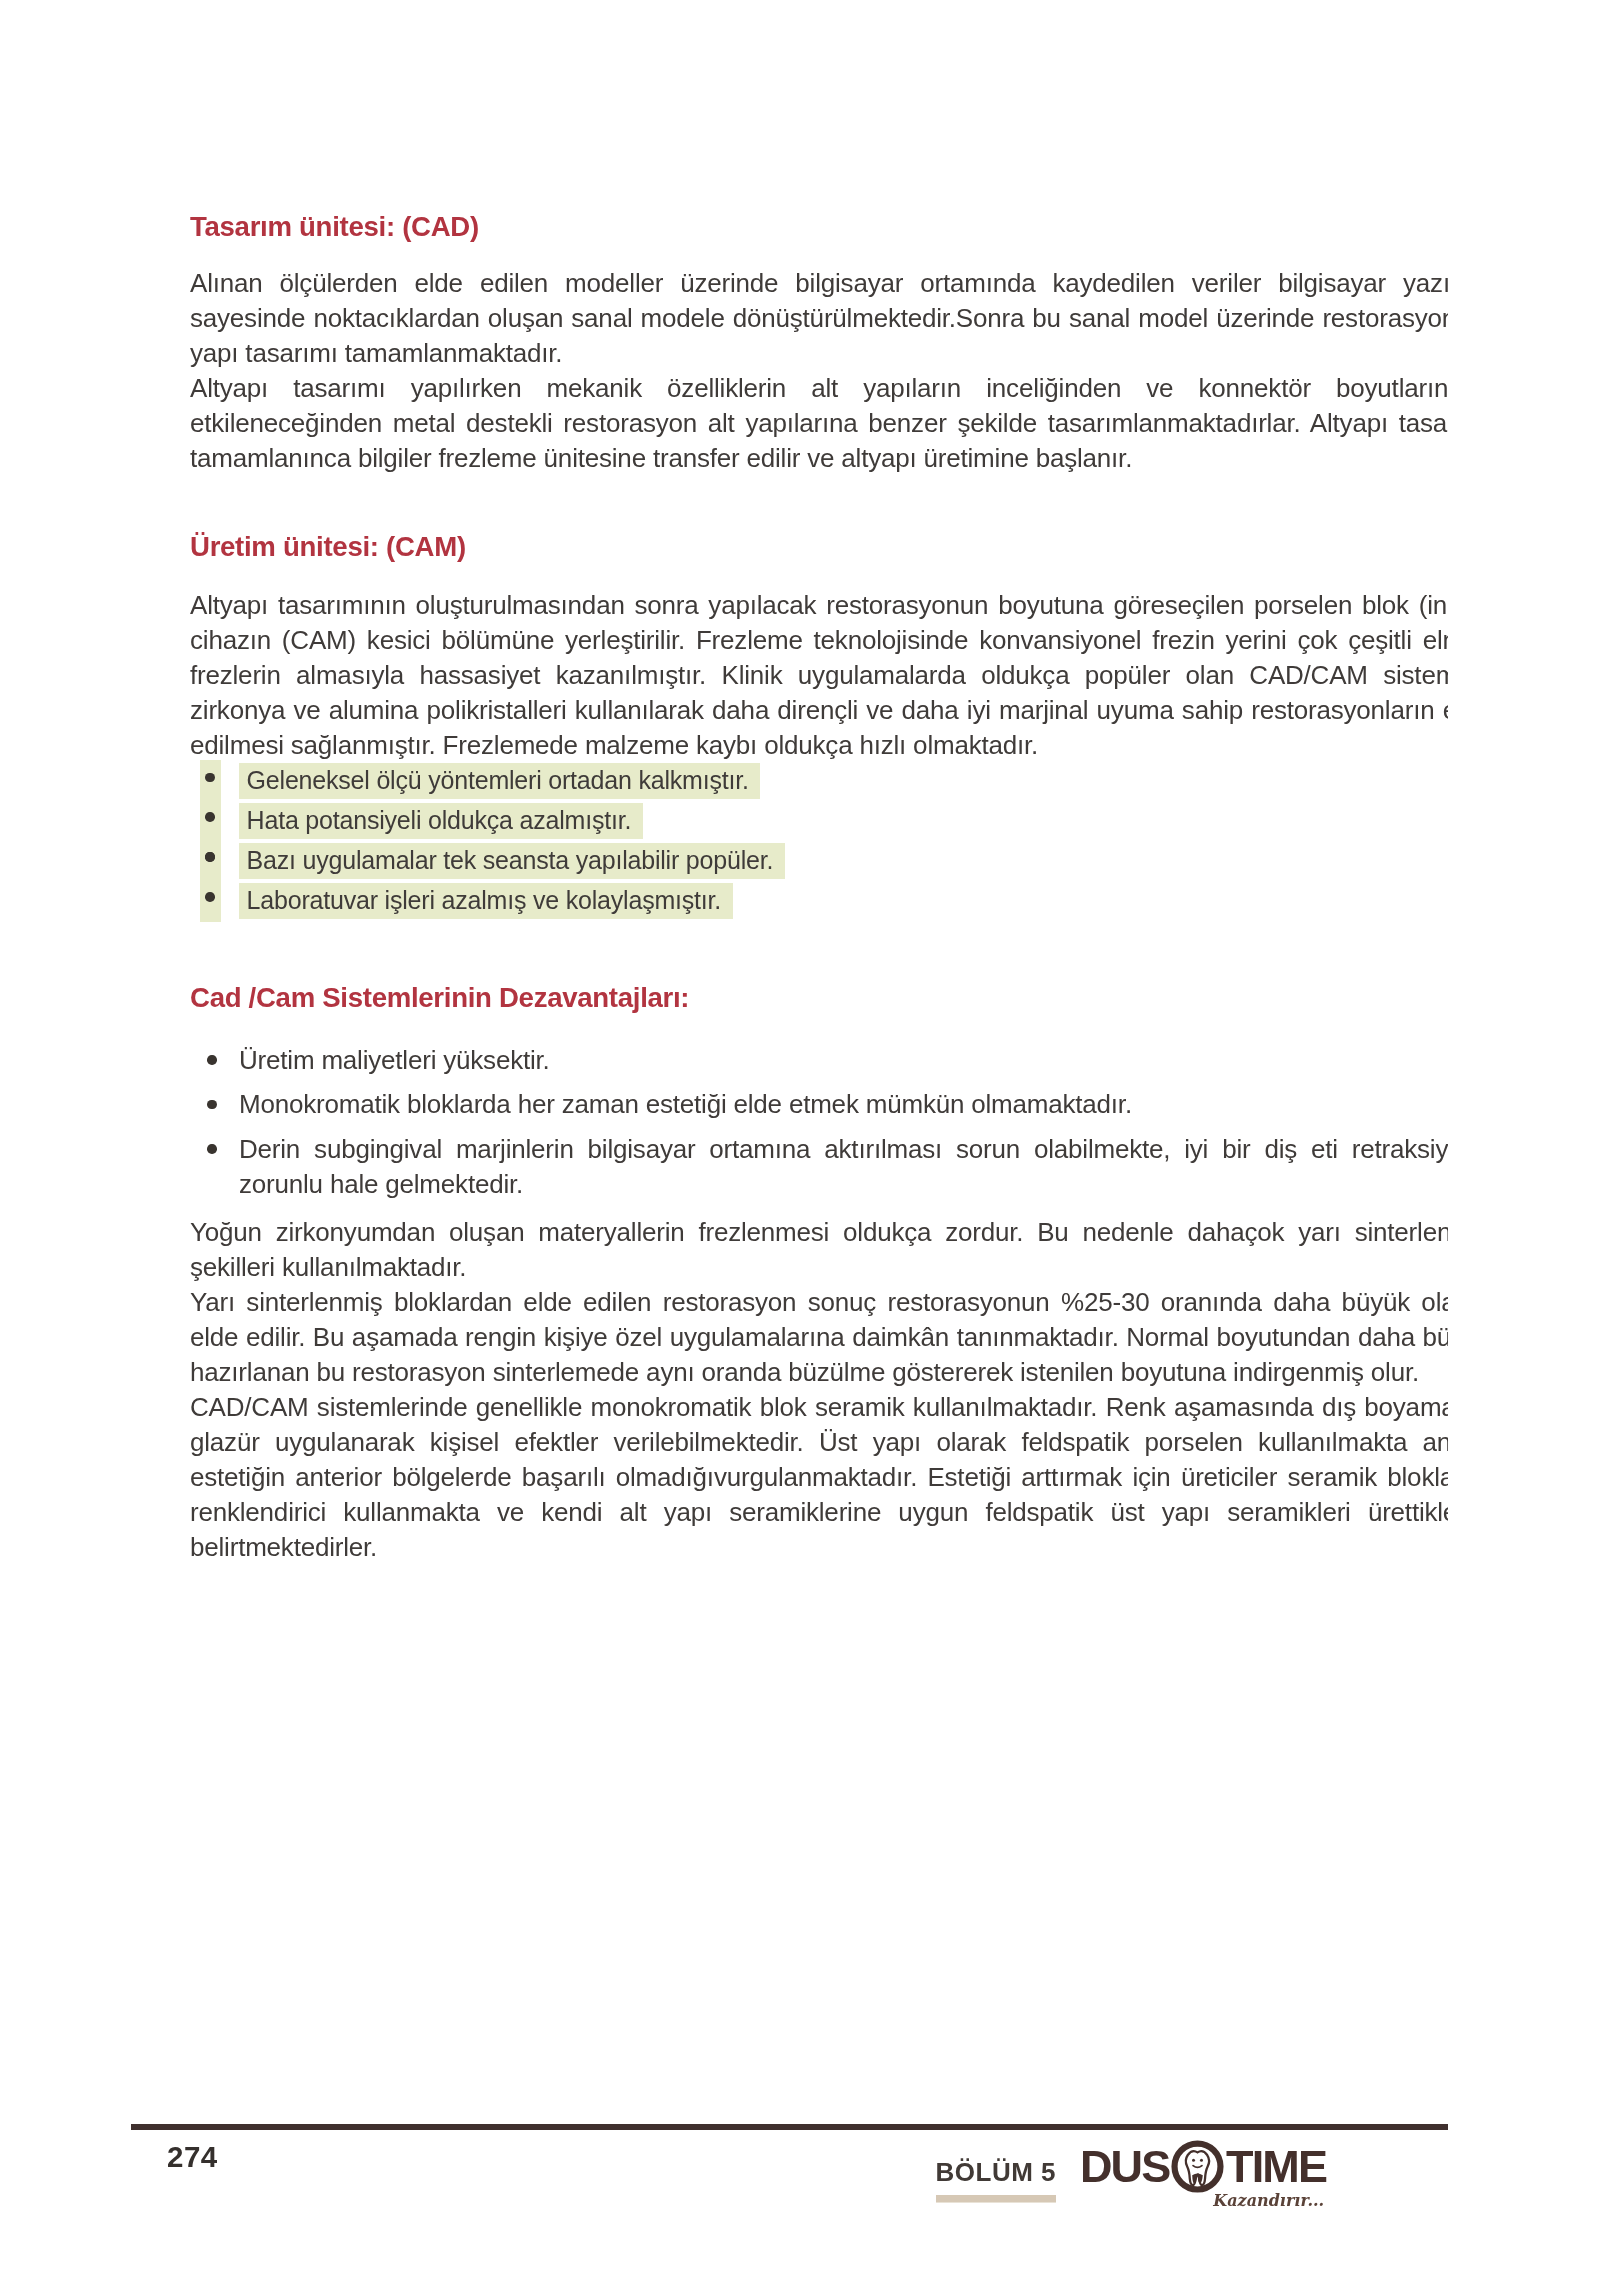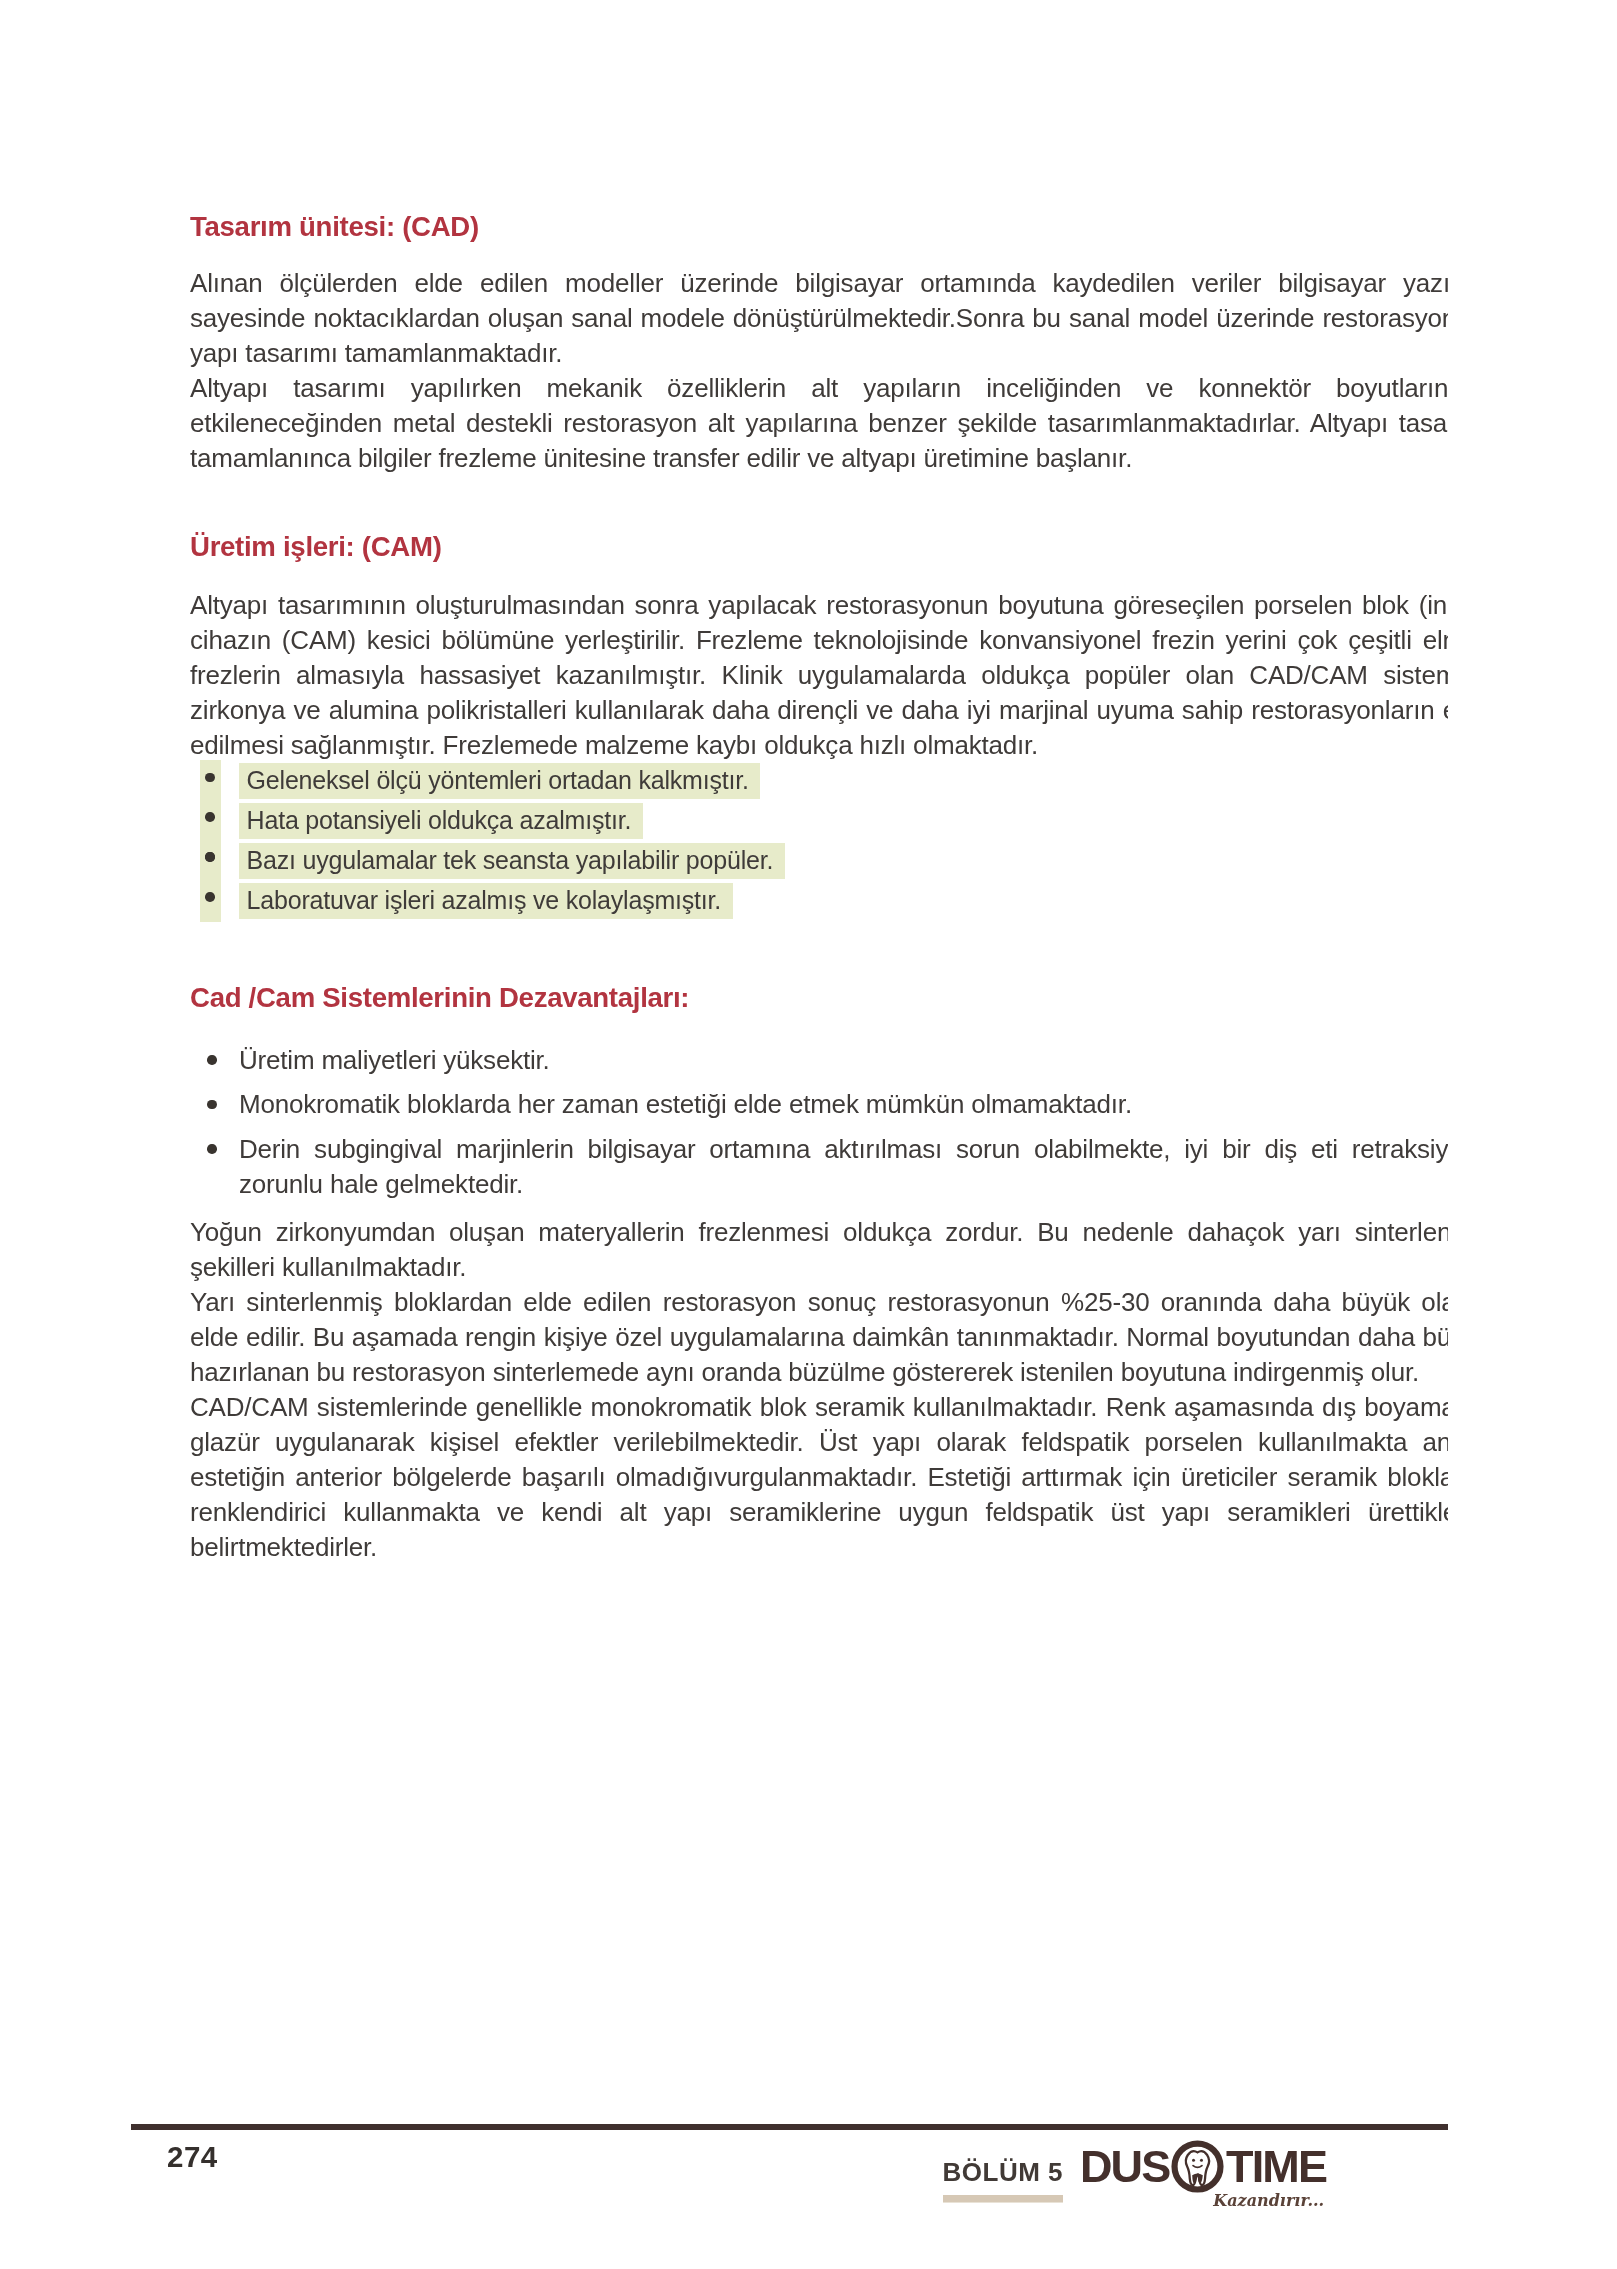--- a/index.html
+++ b/index.html
@@ -111,21 +111,21 @@
     font-size:29.5px;
     font-weight:bold;
     color:#35302d;
     letter-spacing:0.5px;
   }
   .footer-right{
     position:absolute;
     right:122px;top:2140px;
     display:flex;
     align-items:flex-start;
-    gap:17px;
+    gap:24px;
   }
   .chapter-block{margin-top:17px;text-align:center;}
   .chapter-label{
     font-size:26px;
     font-weight:bold;
     color:#413a36;
     letter-spacing:0.5px;
     white-space:nowrap;
   }
   .chapter-bar{
@@ -158,21 +158,21 @@
 <body>
 
 <div class="page">
 
   <main class="content">
 
     <h2 class="red-heading h-cad">Tasarım ünitesi: (CAD)</h2>
     <p class="body">Alınan ölçülerden elde edilen modeller üzerinde bilgisayar ortamında kaydedilen veriler bilgisayar yazılımı sayesinde noktacıklardan oluşan sanal modele dönüştürülmektedir.Sonra bu sanal model üzerinde restorasyon alt yapı tasarımı tamamlanmaktadır.</p>
     <p class="body">Altyapı tasarımı yapılırken mekanik özelliklerin alt yapıların inceliğinden ve konnektör boyutlarından etkileneceğinden metal destekli restorasyon alt yapılarına benzer şekilde tasarımlanmaktadırlar. Altyapı tasarımı tamamlanınca bilgiler frezleme ünitesine transfer edilir ve altyapı üretimine başlanır.</p>
 
-    <h2 class="red-heading h-cam">Üretim işleri: (CAM)</h2>
+    <h2 class="red-heading h-cam">Üretim ünitesi: (CAM)</h2>
     <p class="body">Altyapı tasarımının oluşturulmasından sonra yapılacak restorasyonun boyutuna göreseçilen porselen blok (ingot) cihazın (CAM) kesici bölümüne yerleştirilir. Frezleme teknolojisinde konvansiyonel frezin yerini çok çeşitli elmas frezlerin almasıyla hassasiyet kazanılmıştır. Klinik uygulamalarda oldukça popüler olan CAD/CAM sistemleri zirkonya ve alumina polikristalleri kullanılarak daha dirençli ve daha iyi marjinal uyuma sahip restorasyonların elde edilmesi sağlanmıştır. Frezlemede malzeme kaybı oldukça hızlı olmaktadır.</p>
 
     <ul class="hl-list">
       <div class="strip"></div>
       <li><span class="dot"></span><span class="hl-text">Geleneksel ölçü yöntemleri ortadan kalkmıştır.</span></li>
       <li><span class="dot"></span><span class="hl-text">Hata potansiyeli oldukça azalmıştır.</span></li>
       <li><span class="dot"></span></li>
       <li><span class="dot"></span><span class="hl-text">Bazı uygulamalar tek seansta yapılabilir popüler.</span></li>
       <li><span class="dot"></span><span class="hl-text">Laboratuvar işleri azalmış ve kolaylaşmıştır.</span></li>
     </ul>

